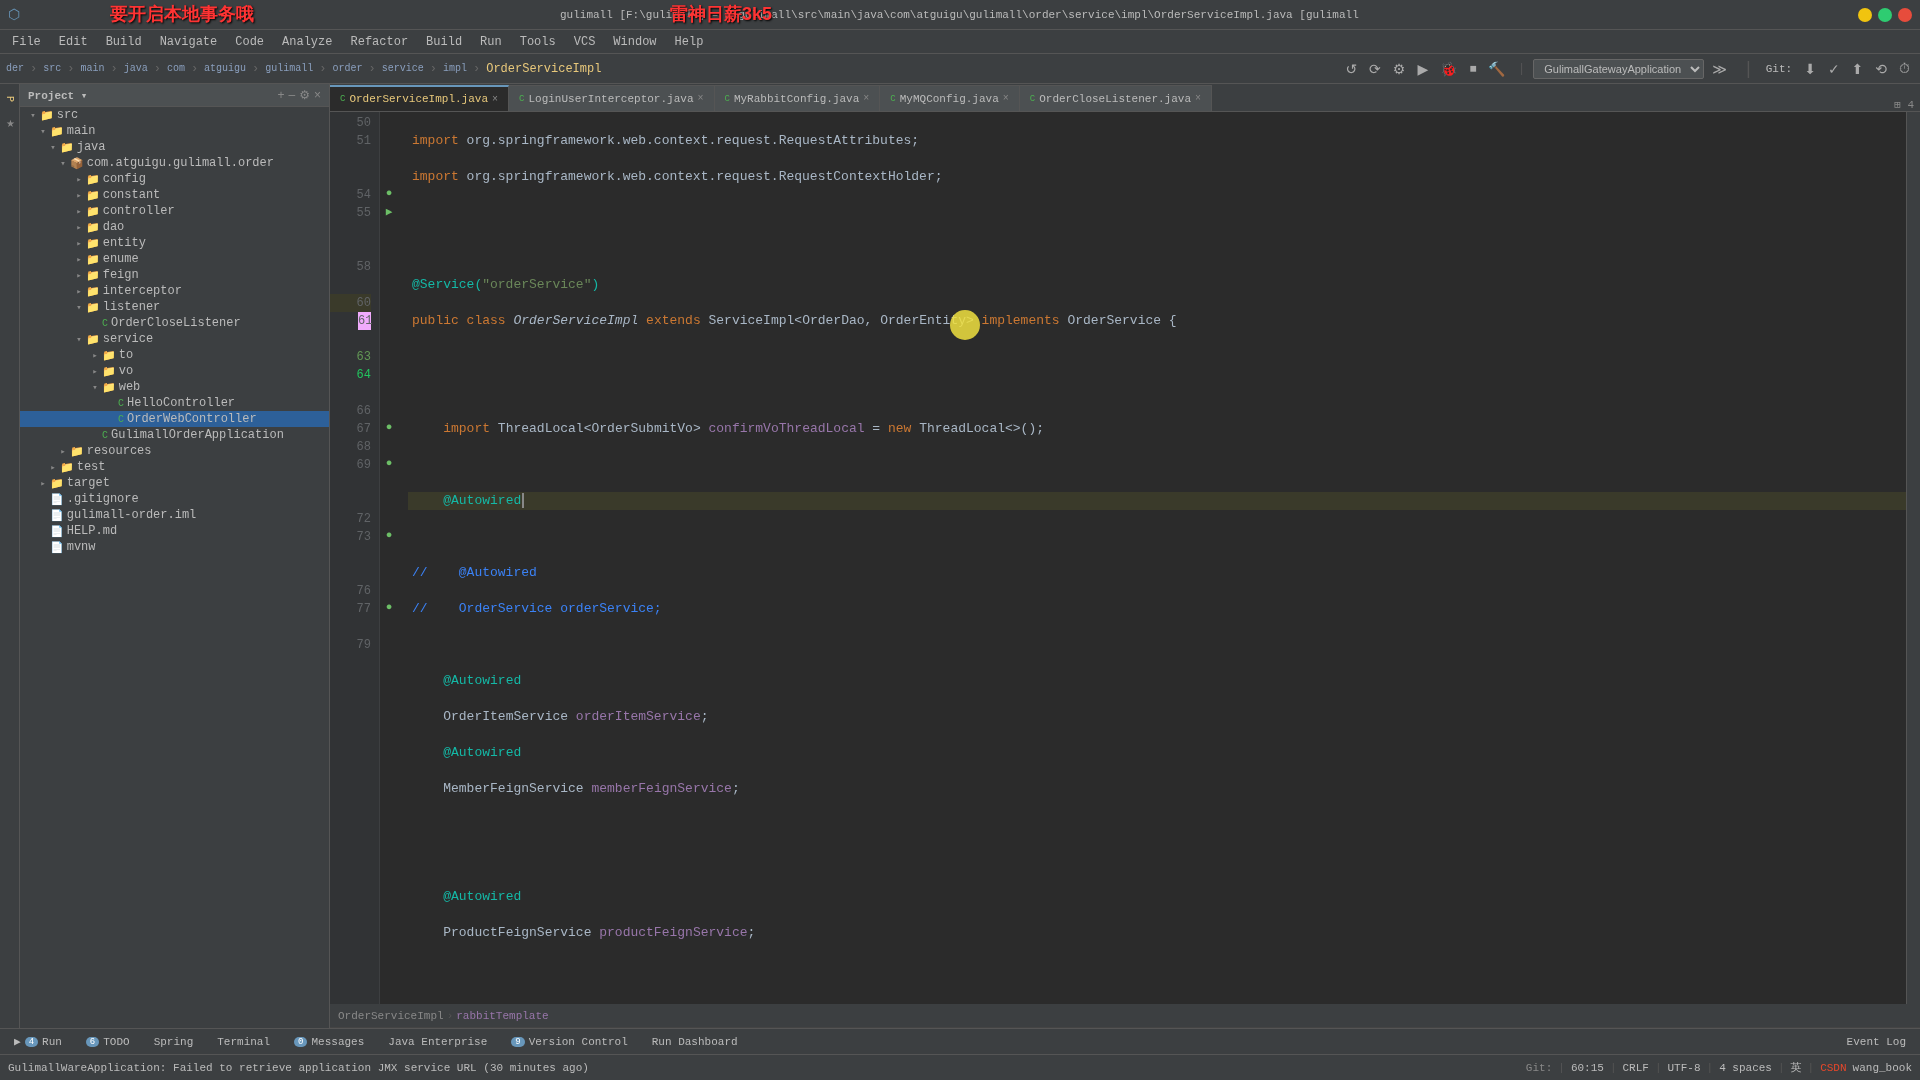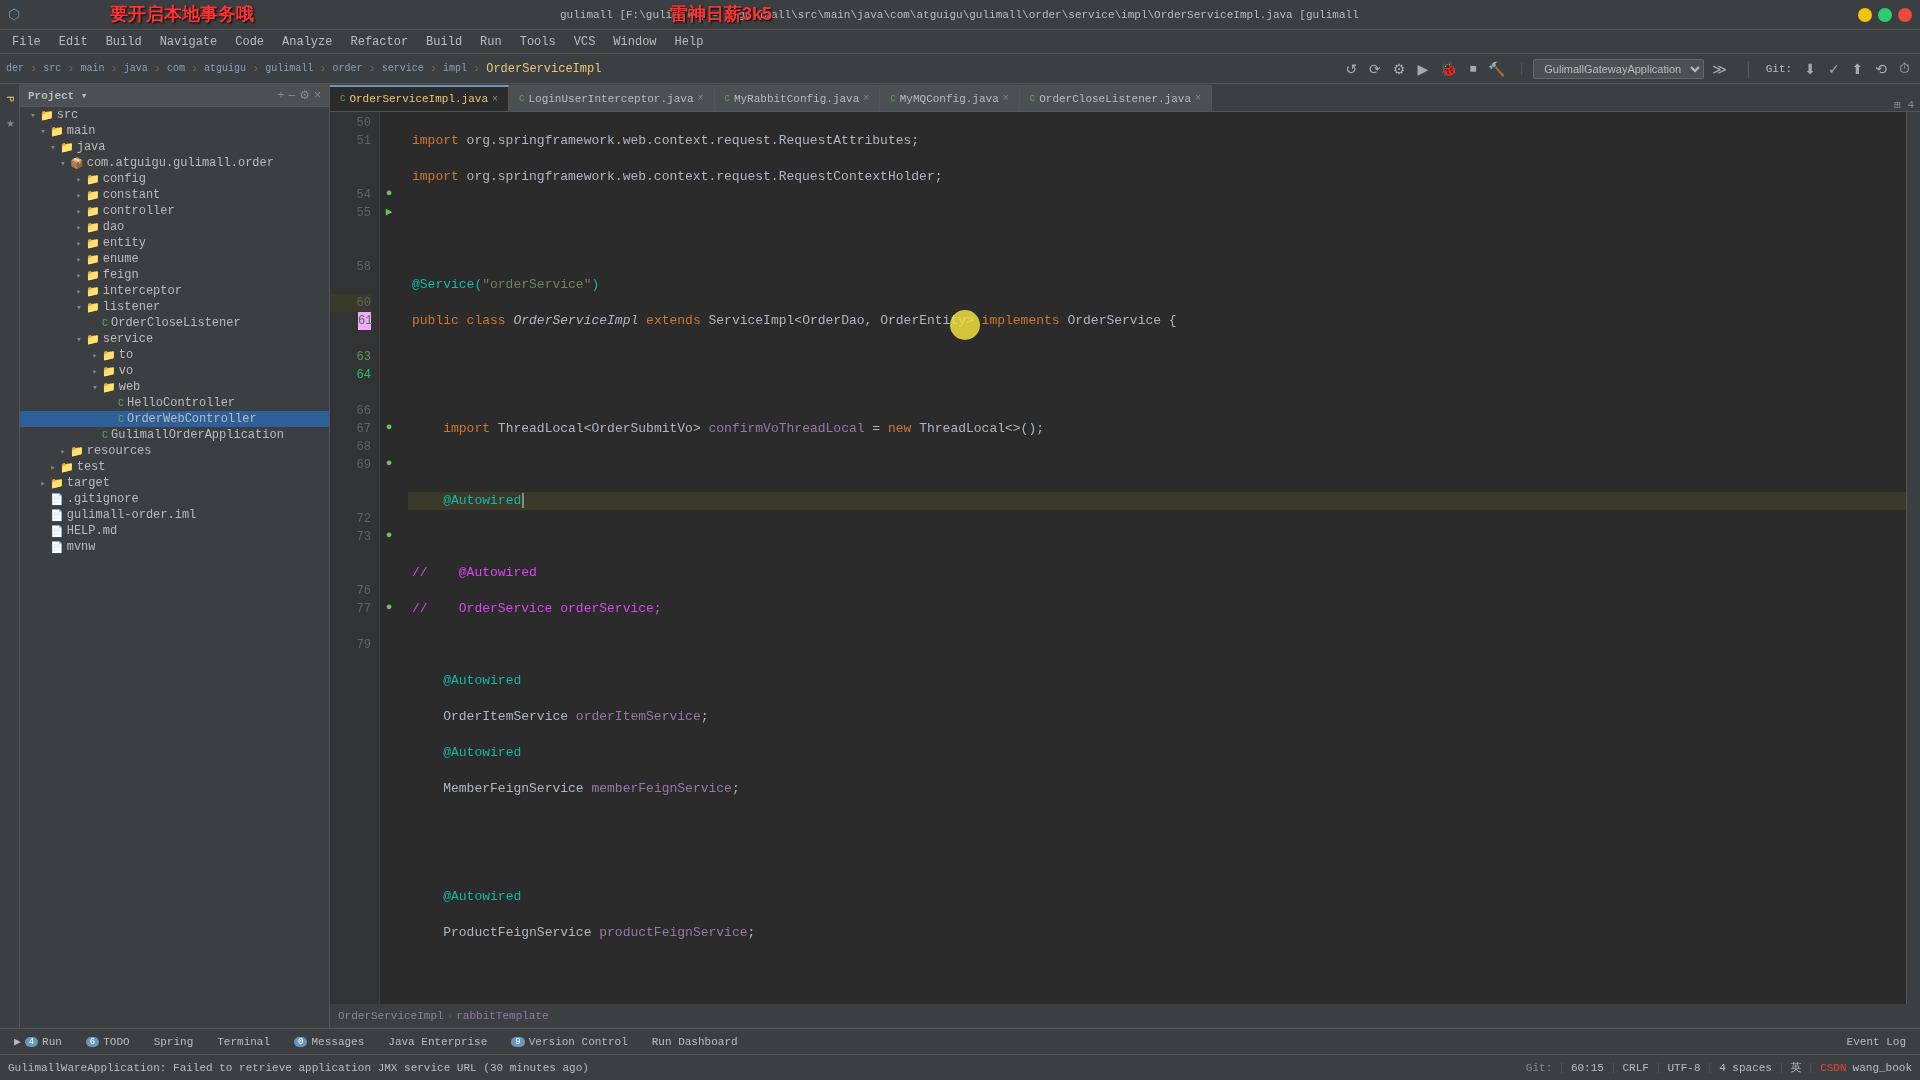--- a/index.html
+++ b/index.html
@@ -189,21 +189,21 @@
       white-space: pre;
       color: #a9b7c6;
     }
     
     .line { display: block; min-height: 18px; padding-left: 4px; }
 
     
     .kw { color: #cc7832; }
     .str { color: #6a8759; }
     .ann { color: #14b8a6; }
-    .comment { color: #d946ef; }
+    .comment { color: #3b82f6; }
 
     
     #right-gutter {
       width: 14px;
       background: #3c3f41;
       border-left: 1px solid #555;
     }
 
     
     .cursor-circle {

